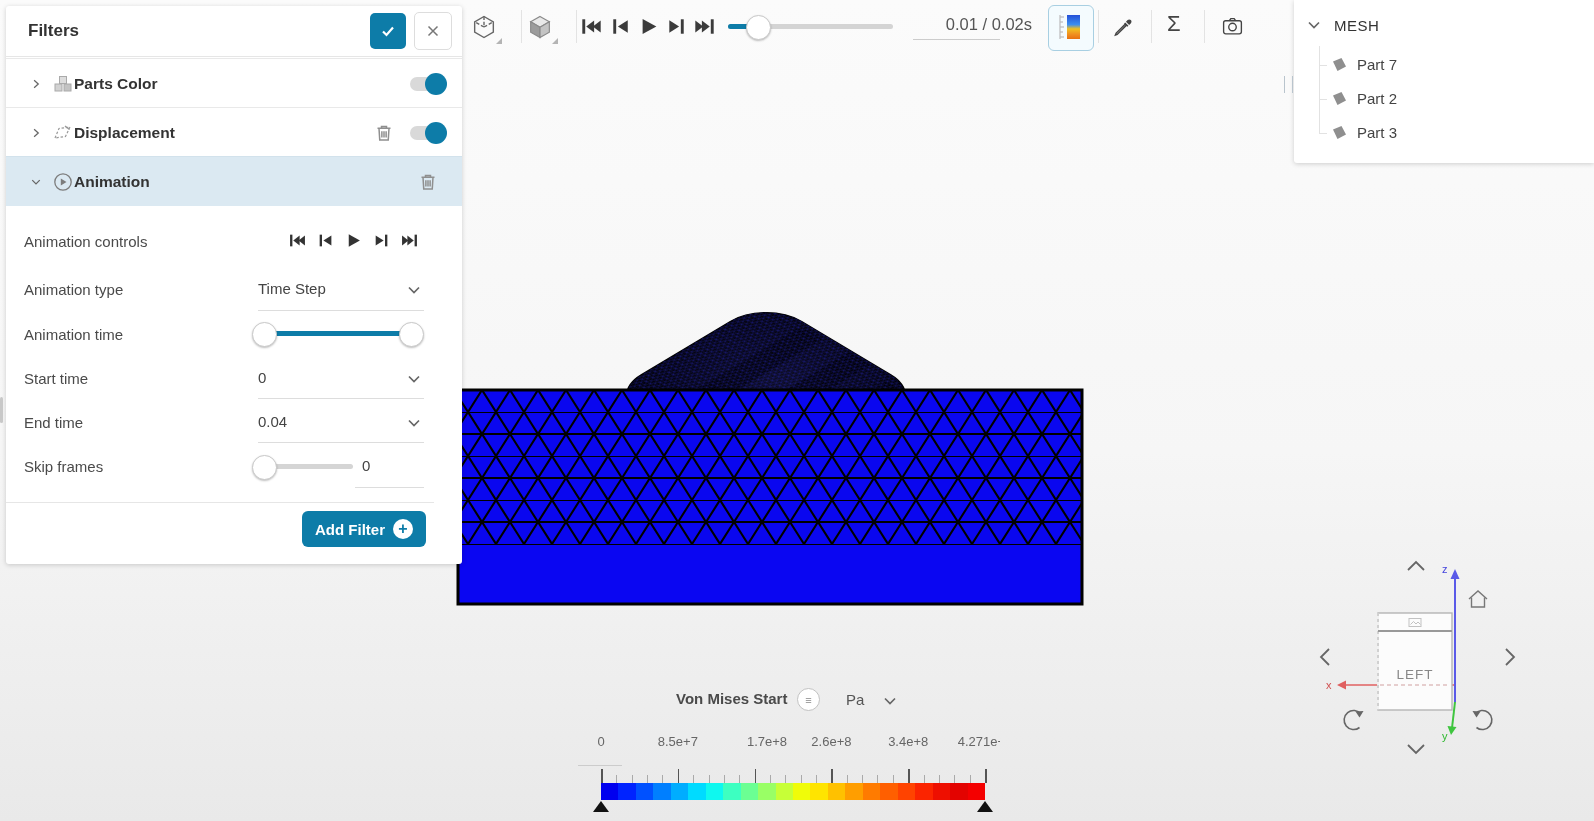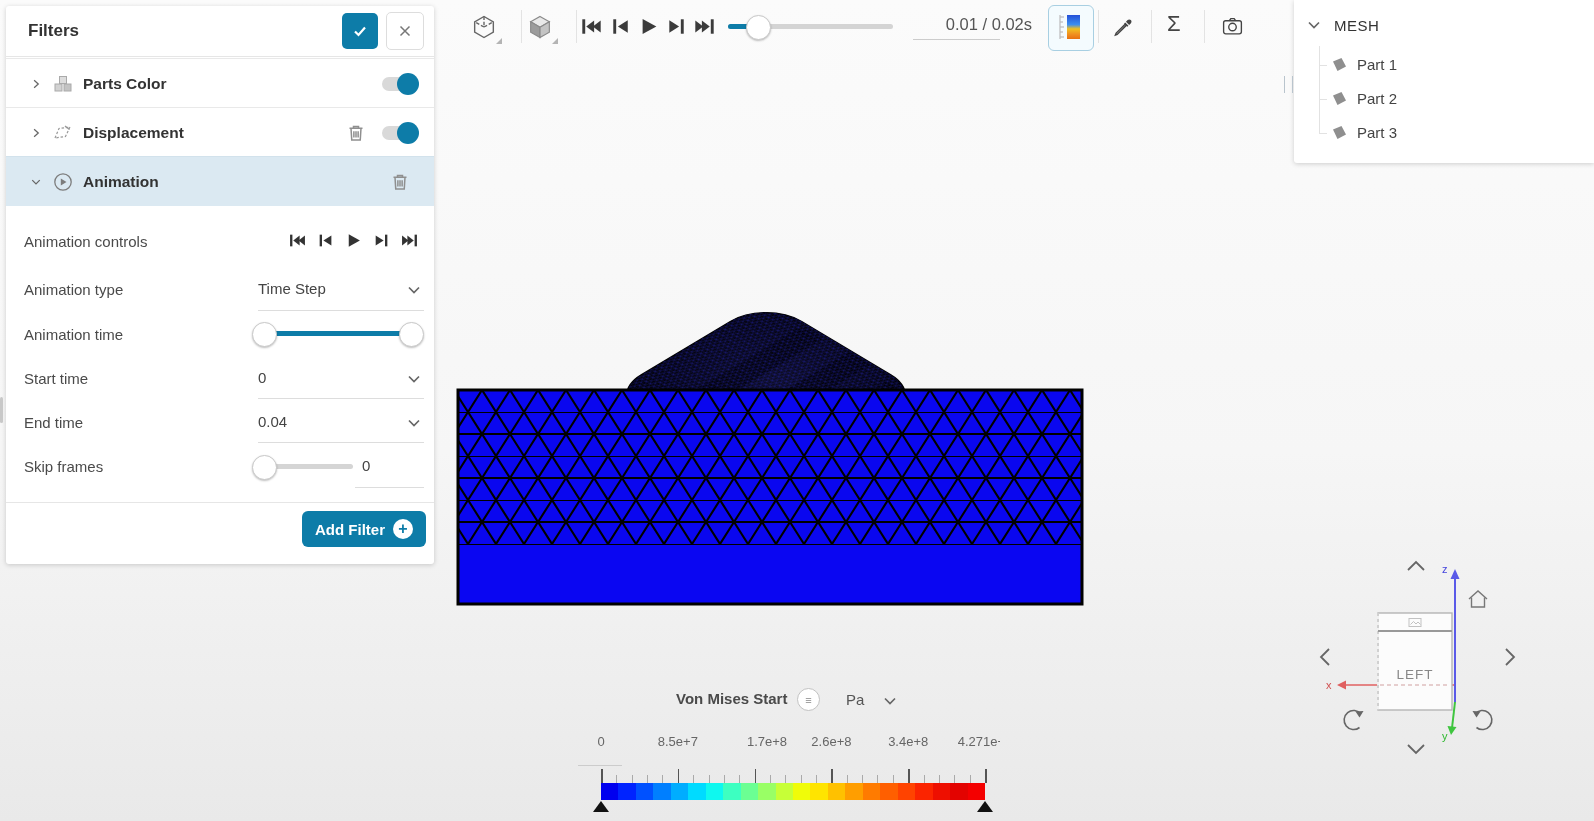--- a/index.html
+++ b/index.html
@@ -2,30 +2,30 @@
 <html><head>
 <meta charset="utf-8">
 <style>
   html,body{margin:0;padding:0;}
   #app{position:relative;width:1594px;height:821px;overflow:hidden;
        background:linear-gradient(180deg,#fbfbfb 0%,#f6f6f6 55%,#e9e9e9 100%);
        font-family:"Liberation Sans", sans-serif; color:#333;}
   .abs{position:absolute;}
   .card{background:#fff;border-radius:3px;box-shadow:0 1px 5px rgba(0,0,0,.18);}
   
-  #filters{left:6px;top:6px;width:428px;height:558px;}
+  #filters{left:6px;top:6px;width:428px;height:558px;padding-left:28px;}
   .fp-header{position:absolute;left:0;top:0;width:100%;height:50px;display:flex;align-items:center;border-bottom:1px solid #e6e6e6;}
   .fp-title{margin-left:22px;font-size:17px;font-weight:700;color:#333;flex:1;}
   .sq-btn{width:36px;height:36px;border-radius:5px;display:flex;align-items:center;justify-content:center;cursor:pointer;}
   .sq-btn.primary{background:var(--accent);}
   .sq-btn.plain{background:#fff;border:1px solid #ddd;}
   .f-row{position:absolute;left:0;width:100%;height:49px;display:flex;align-items:center;border-top:1px solid #e9e9e9;}
   .f-row .chev{margin-left:24px;width:12px;height:14px;}
   .f-row .ric{margin-left:10px;}
-  .f-row .rlabel{margin-left:9px;font-size:15.5px;font-weight:700;color:#333;}
+  .f-row .rlabel{font-size:15.5px;font-weight:700;color:#333;}
   .f-row .spacer{flex:1;}
   .f-row.active{background:#dbe9f2;border-top:1px solid #d2e2ec;}
   .toggle{width:34px;height:14px;border-radius:7px;background:#d9d9d9;position:relative;margin-right:18px;cursor:pointer;}
   .toggle .knob{position:absolute;right:-3px;top:-4px;width:22px;height:22px;border-radius:50%;background:var(--accent);}
   .trash{margin-right:16px;cursor:pointer;}
   .d-label{position:absolute;left:18px;font-size:15px;color:#4a4a4a;}
   .d-value{position:absolute;font-size:15px;color:#444;}
   .u-line{position:absolute;height:1px;background:#ccc;}
   .dd-chev{position:absolute;}
   .slider-track{position:absolute;height:5px;border-radius:3px;}
@@ -356,21 +356,21 @@
   <div class="abs" style="left:1334px;top:17px;font-size:15px;color:#333;letter-spacing:.5px">MESH</div>
   <div class="tree-line" style="left:1319px;top:46px;width:1px;height:88px"></div>
   <div class="tree-line" style="left:1319px;top:65px;width:8px;height:1px"></div>
   <div class="tree-line" style="left:1319px;top:99px;width:8px;height:1px"></div>
   <div class="tree-line" style="left:1319px;top:133px;width:8px;height:1px"></div>
 
   <div class="m-item" style="top:56px">
     <svg width="15" height="15" viewBox="0 0 15 15">
         <polygon points="1,4.5 9.5,1 14,9.5 5.5,14" fill="#8f8f8f"></polygon>
       </svg>
-    <span class="ml">Part 1</span>
+    <span class="ml">Part 7</span>
   </div>
   <div class="m-item" style="top:90px">
     <svg width="15" height="15" viewBox="0 0 15 15">
         <polygon points="1,4.5 9.5,1 14,9.5 5.5,14" fill="#8f8f8f"></polygon>
       </svg>
     <span class="ml">Part 2</span>
   </div>
   <div class="m-item" style="top:124px">
     <svg width="15" height="15" viewBox="0 0 15 15">
         <polygon points="1,4.5 9.5,1 14,9.5 5.5,14" fill="#8f8f8f"></polygon>

